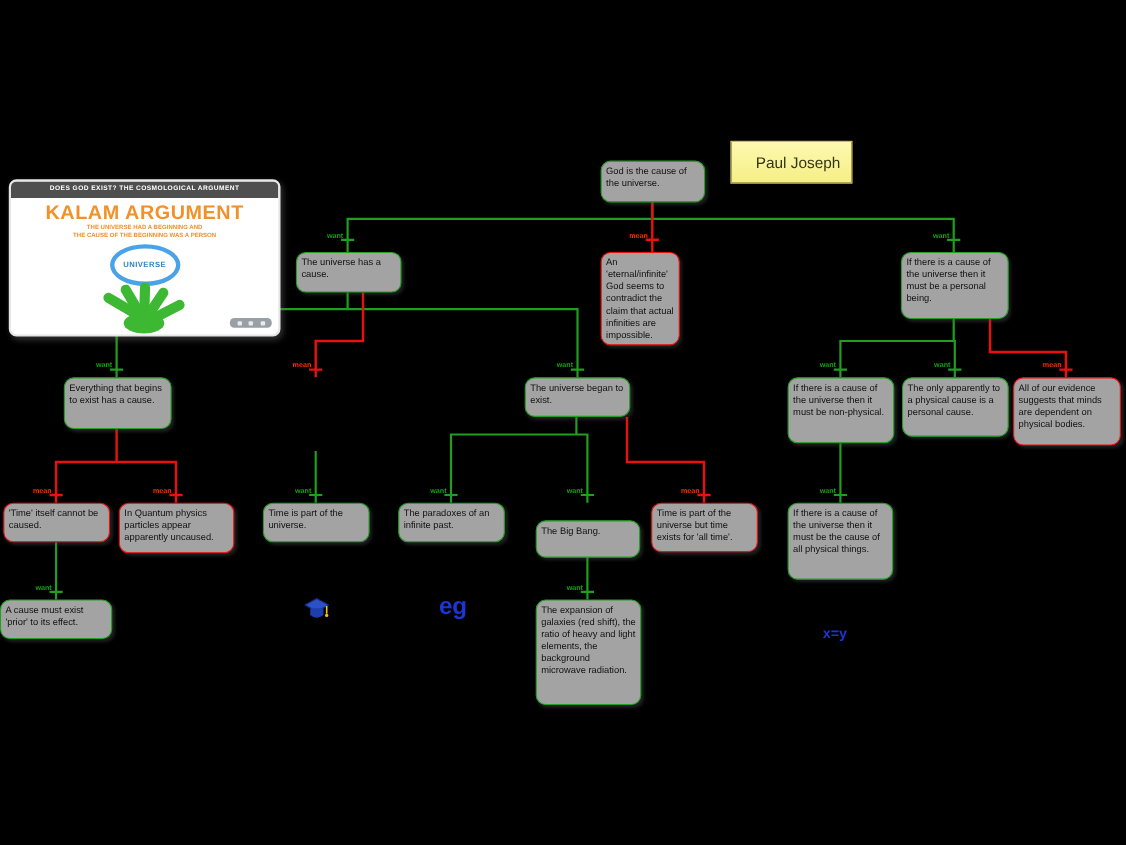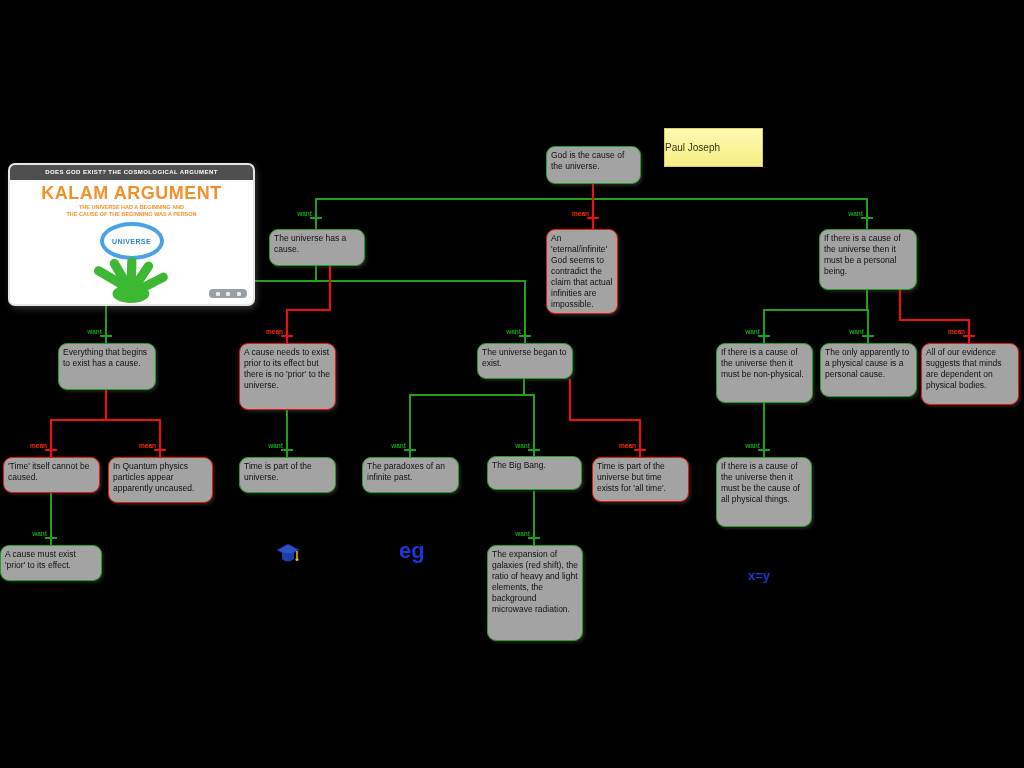--- a/index.html
+++ b/index.html
@@ -28,21 +28,21 @@
   .vc-ellipse span{color:#2f86c9;font-size:7px;font-weight:bold;letter-spacing:.4px;}
   .vc-hand{position:absolute;left:72px;bottom:0px;}
   .vc-controls{position:absolute;right:6px;bottom:6px;width:38px;height:9px;background:#98a0a6;
                border-radius:4px;display:flex;align-items:center;justify-content:space-evenly;}
   .vc-controls i{display:block;width:4px;height:4px;background:#e8eaed;border-radius:1px;}
 
   
   .sticky{position:absolute;left:664px;top:128px;width:97px;height:37px;
           background:linear-gradient(#fdf9b0,#f6ee85);border:1px solid #d8ce68;
           box-shadow:1px 2px 4px rgba(0,0,0,.55);display:flex;align-items:center;
-          font-size:10px;color:#35351a;}
+          justify-content:center;font-size:14px;color:#35351a;padding-left:12px;}
 
   .float-text{position:absolute;color:#1b35d9;font-weight:bold;}
   .float-eg{left:399px;top:538px;font-size:22px;}
   .float-eq{left:748px;top:568px;font-size:13px;}
   .stamp{position:absolute;left:277px;top:543px;}
 </style>
 </head>
 <body>
 
 <div class="stage">
@@ -91,31 +91,30 @@
       <text class="link-label objection" x="636" y="448">mean</text>
       <text class="link-label objection" x="965" y="334">mean</text>
     </g>
   </svg>
 
   <div class="node support" style="left:546px;top:146px;width:95px;min-height:38px">God is the cause of the universe.</div>
   <div class="node support" style="left:269px;top:229px;width:96px;min-height:37px">The universe has a cause.</div>
   <div class="node objection" style="left:546px;top:229px;width:72px;min-height:71px">An 'eternal/infinite' God seems to contradict the claim that actual infinities are impossible.</div>
   <div class="node support" style="left:819px;top:229px;width:98px;min-height:61px">If there is a cause of the universe then it must be a personal being.</div>
   <div class="node support" style="left:58px;top:343px;width:98px;min-height:47px">Everything that begins to exist has a cause.</div>
-  <div class="node objection" style="left:239px;top:343px;width:97px;min-height:67px">A cause needs to exist prior to its effect but there is no 'prior' to the universe.</div>
   <div class="node support" style="left:477px;top:343px;width:96px;min-height:36px">The universe began to exist.</div>
   <div class="node support" style="left:716px;top:343px;width:97px;min-height:60px">If there is a cause of the universe then it must be non-physical.</div>
   <div class="node support" style="left:820px;top:343px;width:97px;min-height:54px">The only apparently to a physical cause is a personal cause.</div>
   <div class="node objection" style="left:921px;top:343px;width:98px;min-height:62px">All of our evidence suggests that minds are dependent on physical bodies.</div>
   <div class="node objection" style="left:3px;top:457px;width:97px;min-height:36px">'Time' itself cannot be caused.</div>
   <div class="node objection" style="left:108px;top:457px;width:105px;min-height:46px">In Quantum physics particles appear apparently uncaused.</div>
   <div class="node support" style="left:0;top:545px;width:102px;min-height:36px">A cause must exist 'prior' to its effect.</div>
   <div class="node support" style="left:239px;top:457px;width:97px;min-height:36px">Time is part of the universe.</div>
   <div class="node support" style="left:362px;top:457px;width:97px;min-height:36px">The paradoxes of an infinite past.</div>
-  <div class="node support" style="left:487px;top:456px;width:95px;min-height:34px">The Big Bang.</div>
+  <div class="node support" style="left:487px;top:473px;width:95px;min-height:34px">The Big Bang.</div>
   <div class="node objection" style="left:592px;top:457px;width:97px;min-height:45px">Time is part of the universe but time exists for 'all time'.</div>
   <div class="node support" style="left:716px;top:457px;width:96px;min-height:70px">If there is a cause of the universe then it must be the cause of all physical things.</div>
   <div class="node support" style="left:487px;top:545px;width:96px;min-height:96px">The expansion of galaxies (red shift), the ratio of heavy and light elements, the background microwave radiation.</div>
 
   <div class="video-card">
     <div class="vc-header">DOES GOD EXIST? THE COSMOLOGICAL ARGUMENT</div>
     <div class="vc-title">KALAM ARGUMENT</div>
     <div class="vc-sub">THE UNIVERSE HAD A BEGINNING AND</div>
     <div class="vc-sub">THE CAUSE OF THE BEGINNING WAS A PERSON</div>
     <div class="vc-ellipse">

